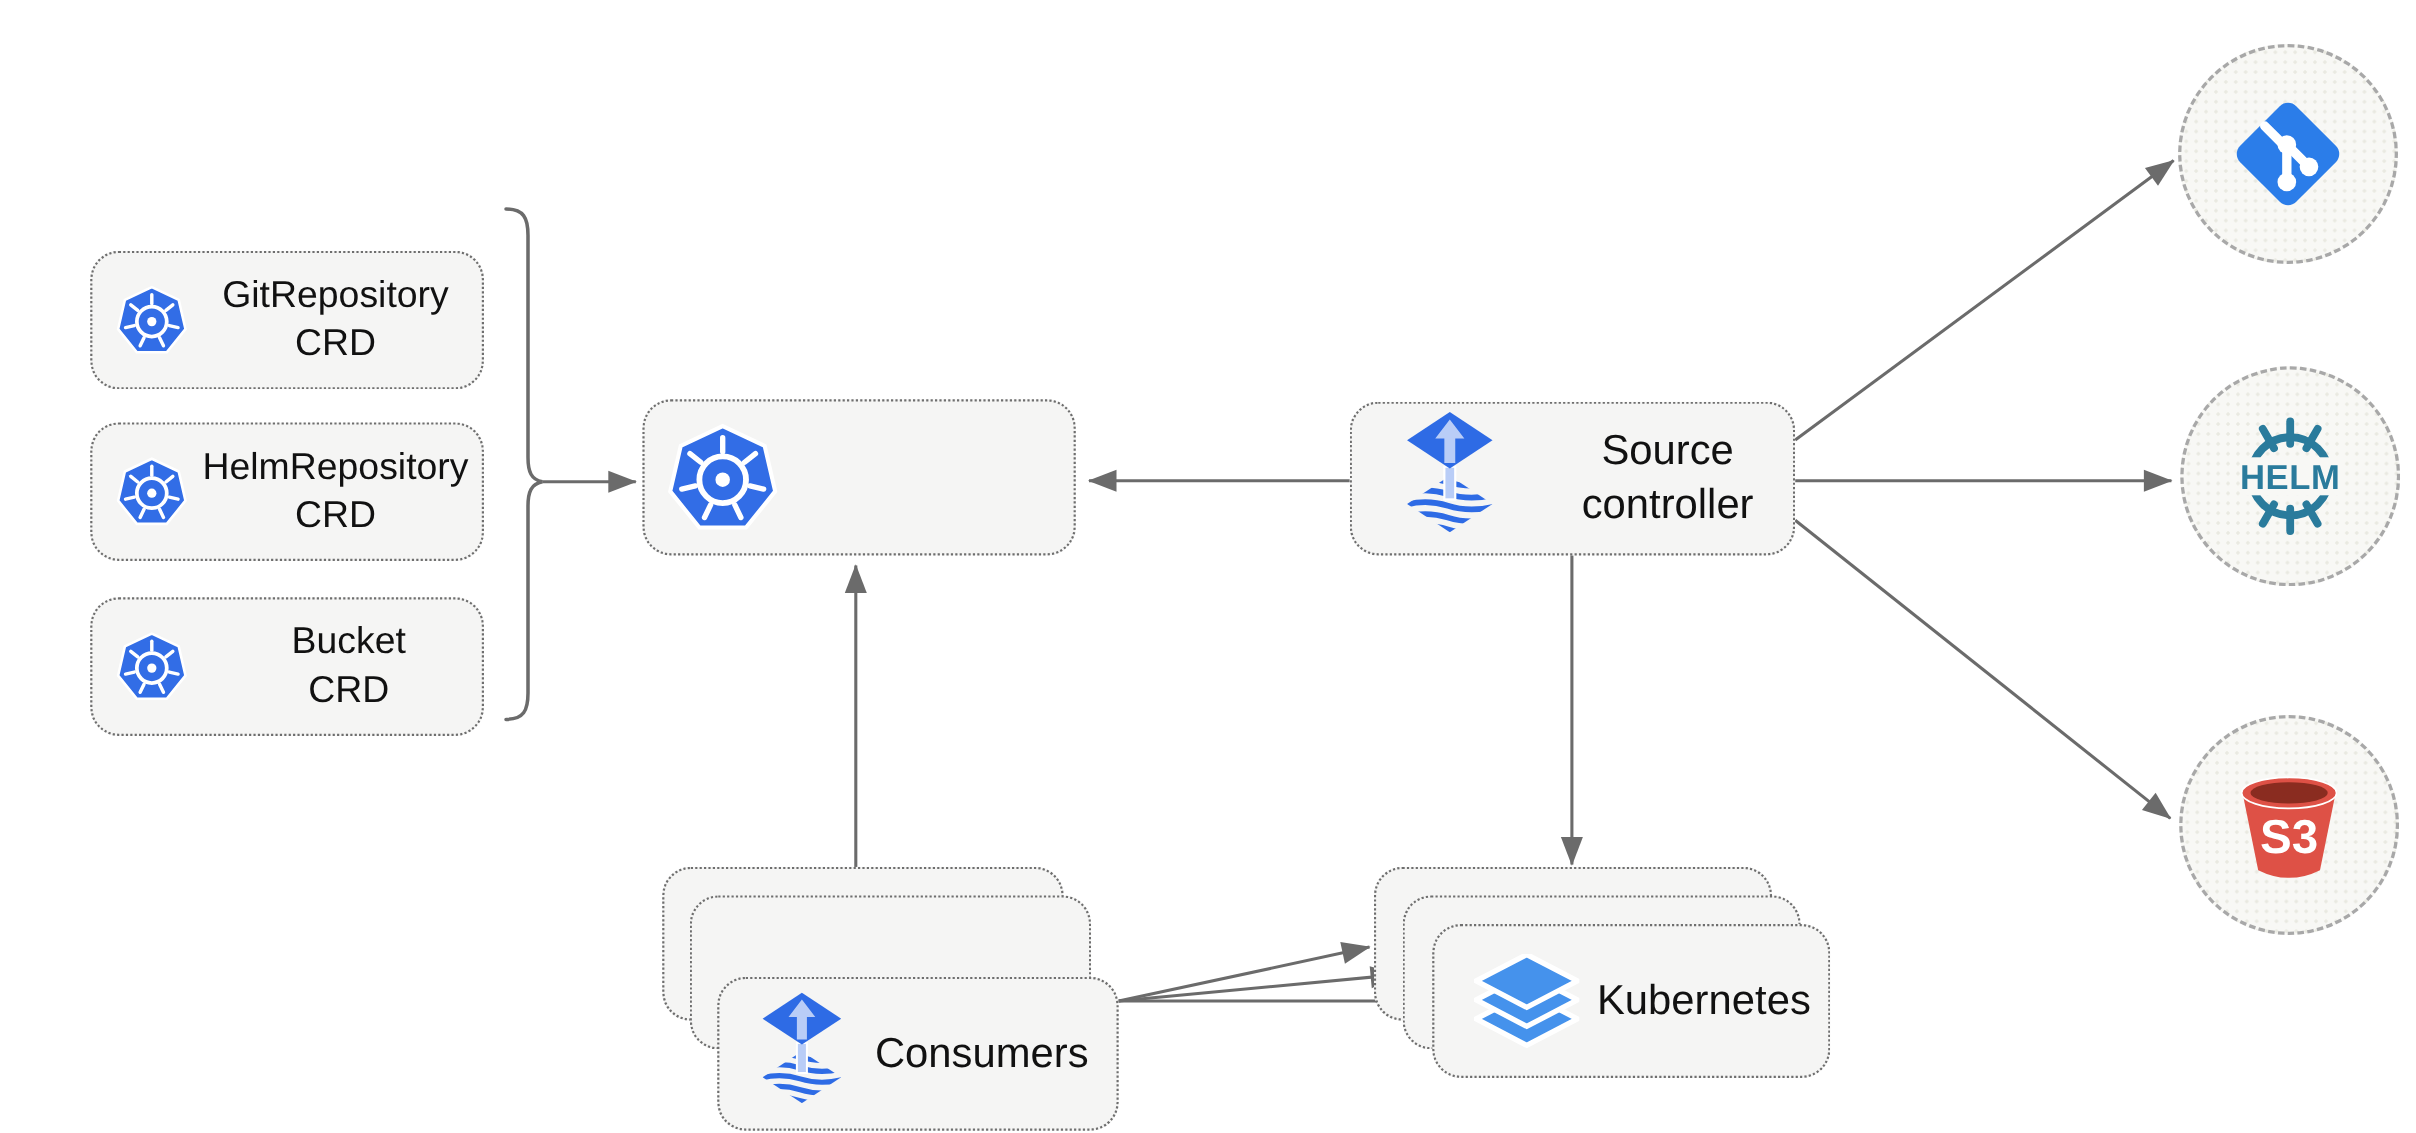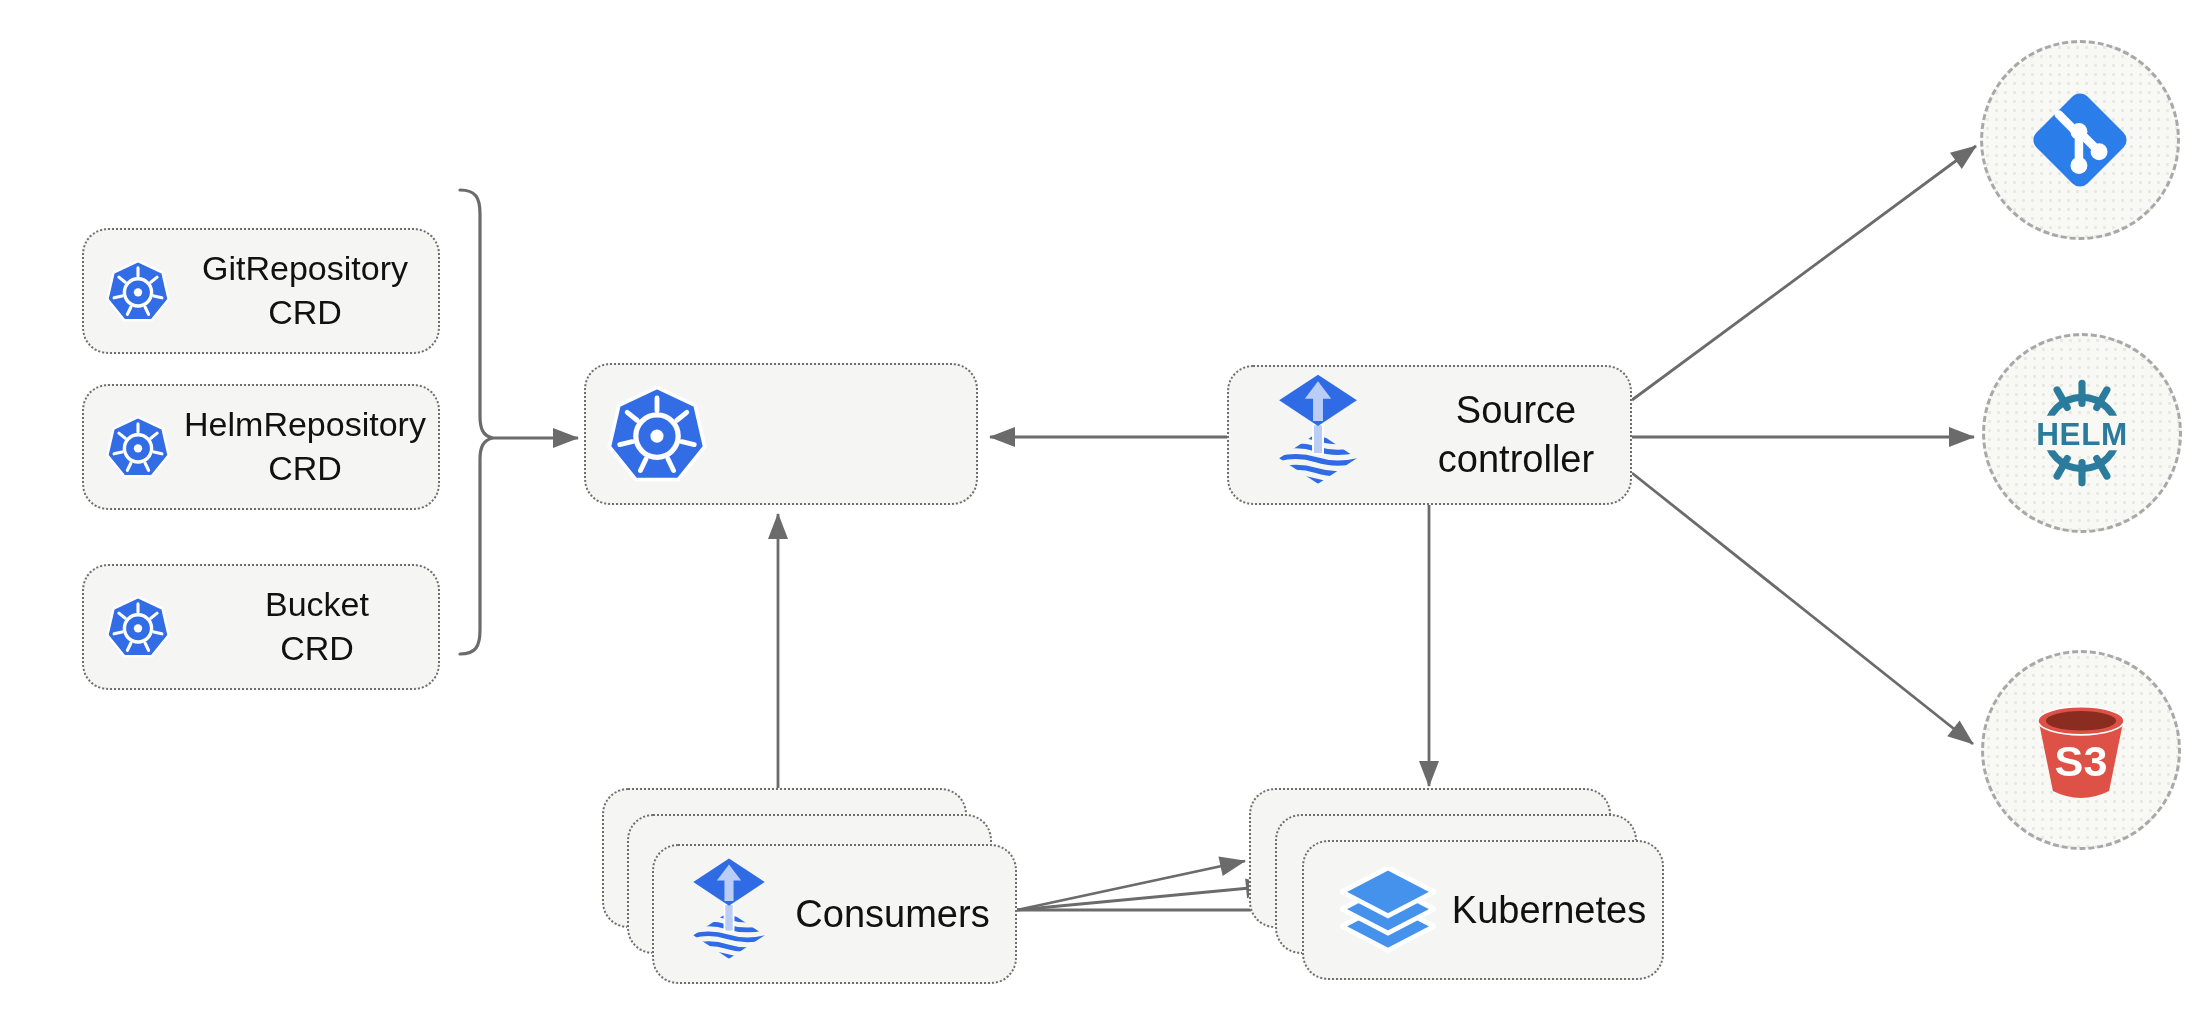--- a/index.html
+++ b/index.html
@@ -38,32 +38,32 @@
     line-height: 1.28;
   }
   .stack-back { z-index: 2; }
   .stack-mid  { z-index: 3; }
   .stack-front{ z-index: 4; }
 
   .crd-box   { left: 50px; width: 358px; height: 126px; padding-left: 20px; }
   .crd-box .lbl { font-size: 34px; }
   #crd-git    { top: 228px; }
   #crd-helm   { top: 384px; }
-  #crd-bucket { top: 564px; gap: 24px; }
+  #crd-bucket { top: 543px; gap: 24px; }
 
   #k8s-api { left: 552px; top: 363px; width: 394px; height: 142px; padding-left: 18px; }
   #k8s-api .lbl { font-size: 37px; white-space: nowrap; }
 
   #source-controller { left: 1195px; top: 365px; width: 405px; height: 140px; padding-left: 44px; gap: 39px; }
   #source-controller .lbl { font-size: 38px; }
 
   .consumers-geo { width: 365px; height: 140px; }
   #consumers-back { left: 570px; top: 788px; }
   #consumers-mid  { left: 595px; top: 814px; }
-  #consumers-front{ left: 620px; top: 844px; padding-left: 34px; justify-content: flex-end; }
+  #consumers-front{ left: 620px; top: 888px; padding-left: 34px; justify-content: flex-end; }
   #consumers-front .lbl { font-size: 38px; }
 
   .artifacts-geo { width: 362px; height: 140px; }
   #artifacts-back { left: 1217px; top: 788px; }
   #artifacts-mid  { left: 1243px; top: 814px; }
   #artifacts-front{ left: 1270px; top: 840px; padding-left: 36px; }
   #artifacts-front .lbl { font-size: 38px; }
 
   
   .endpoint {

